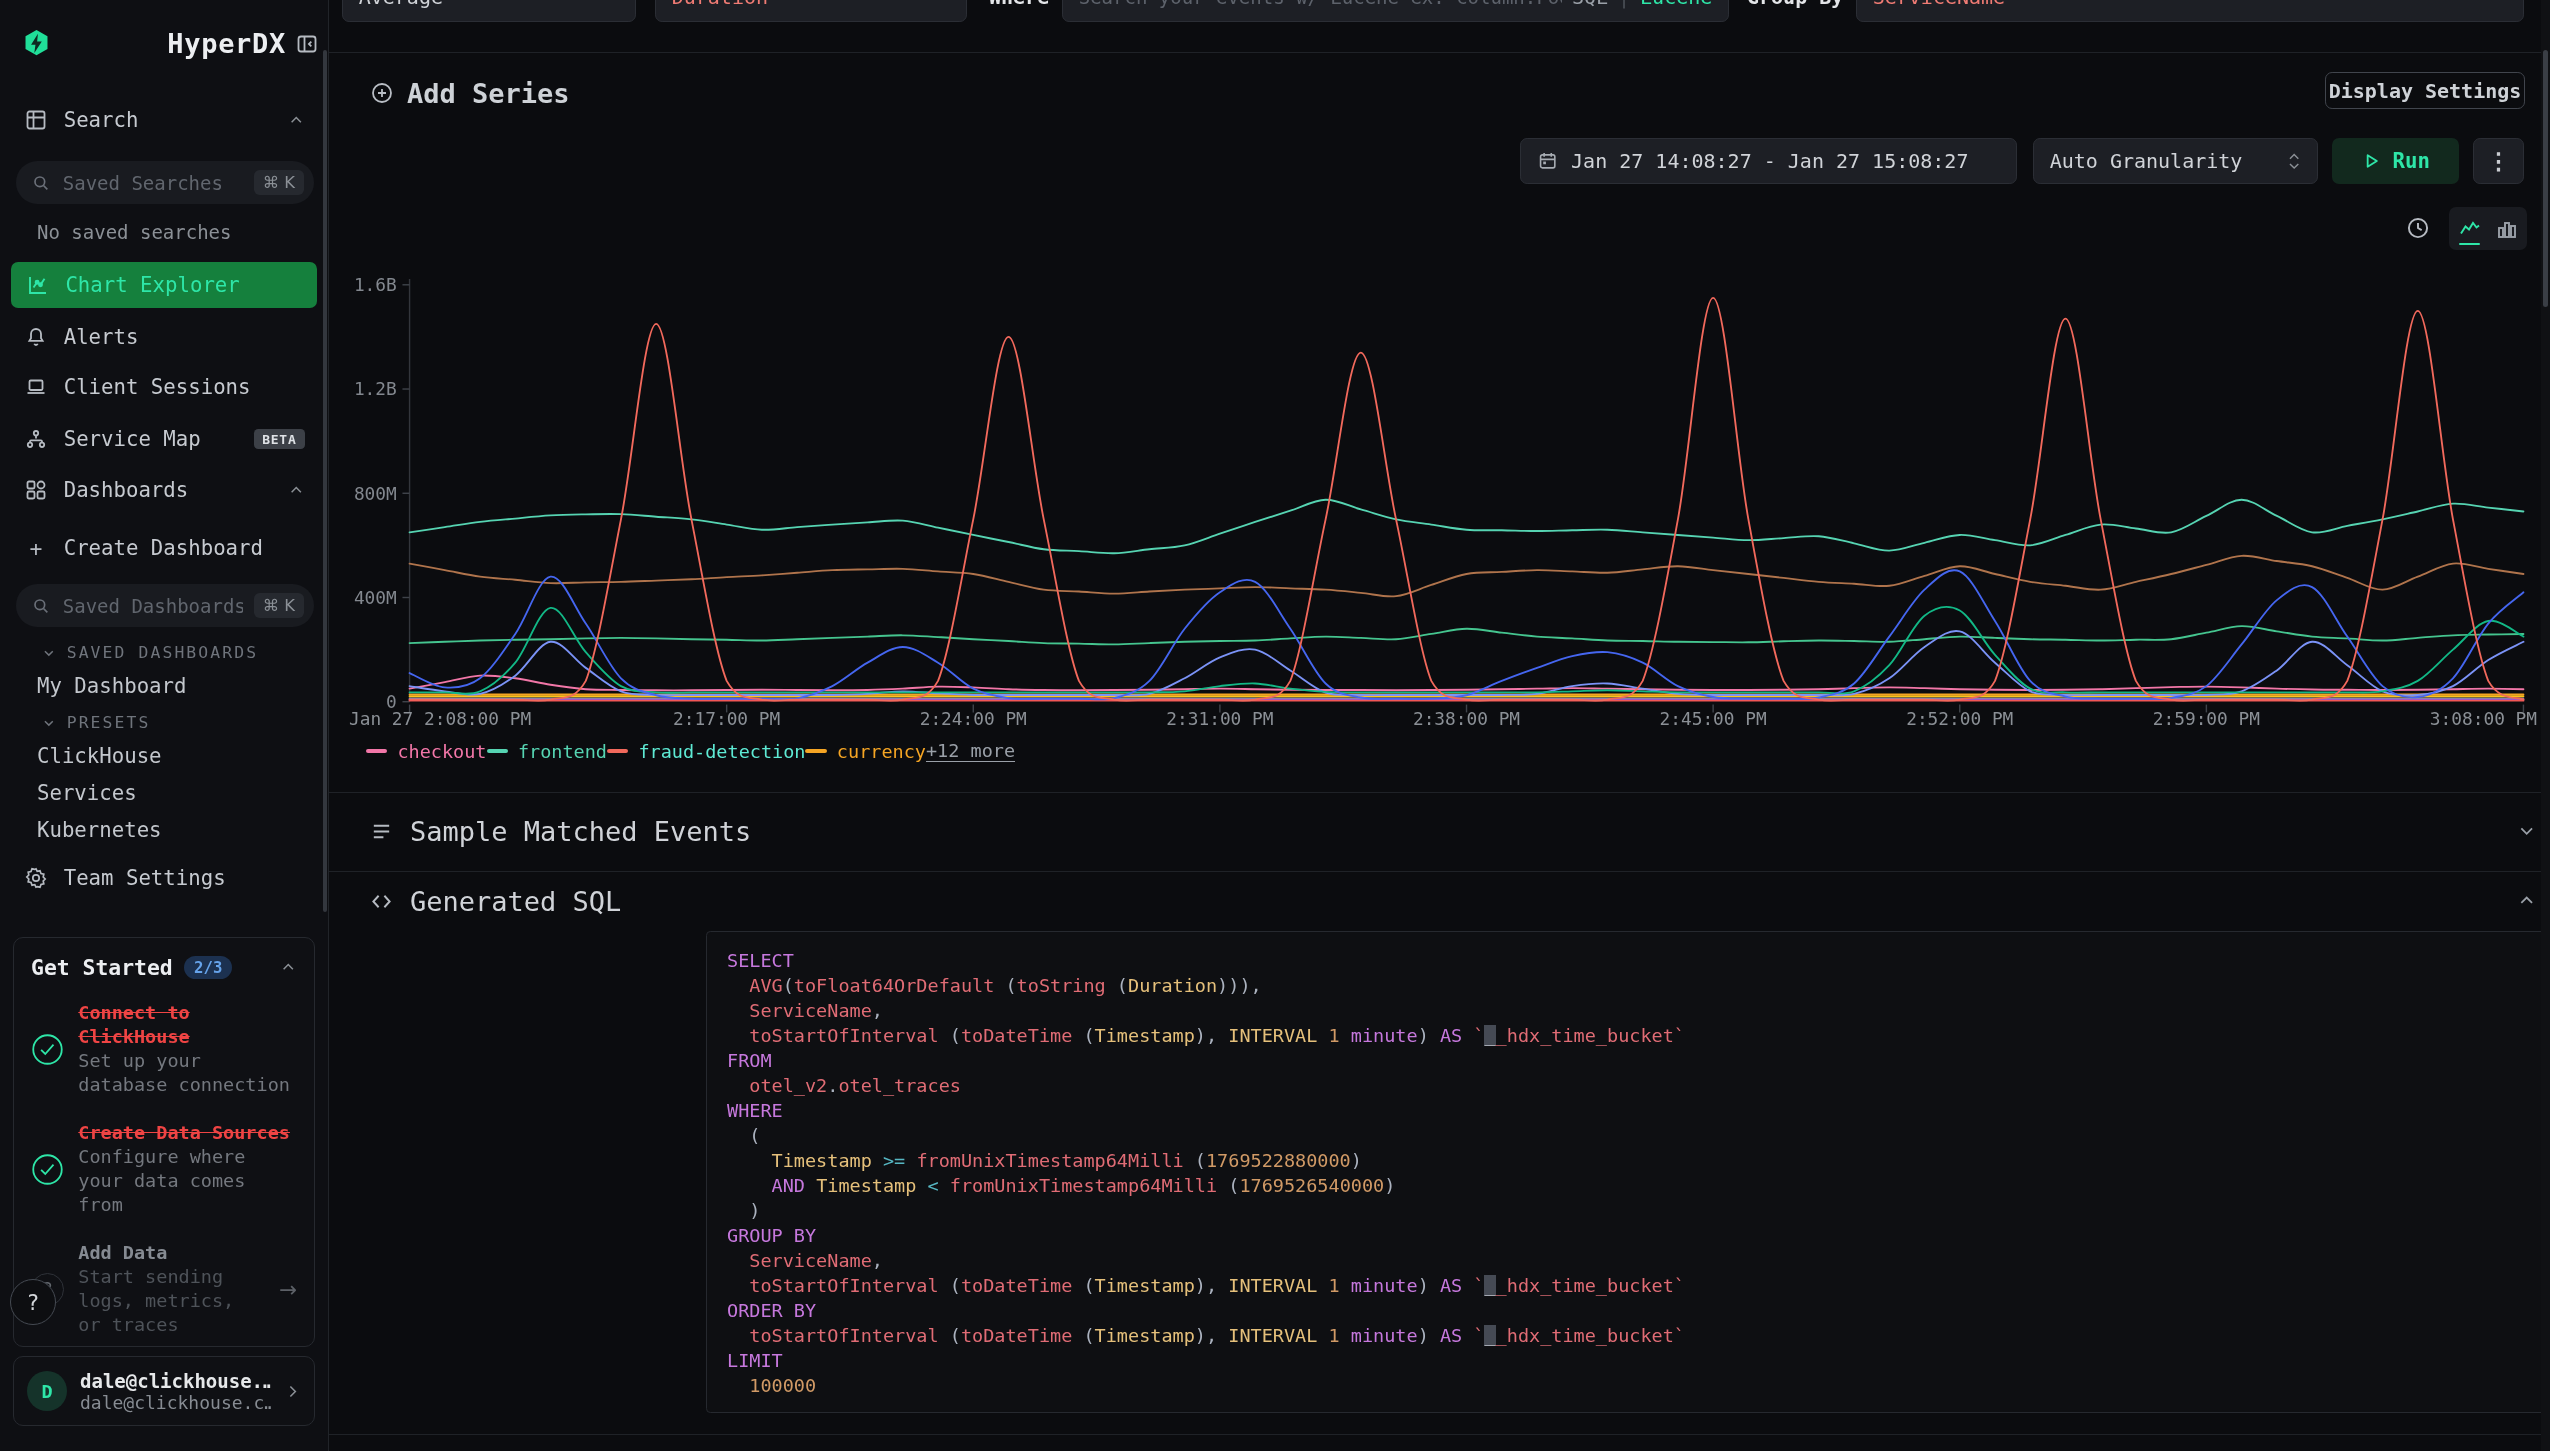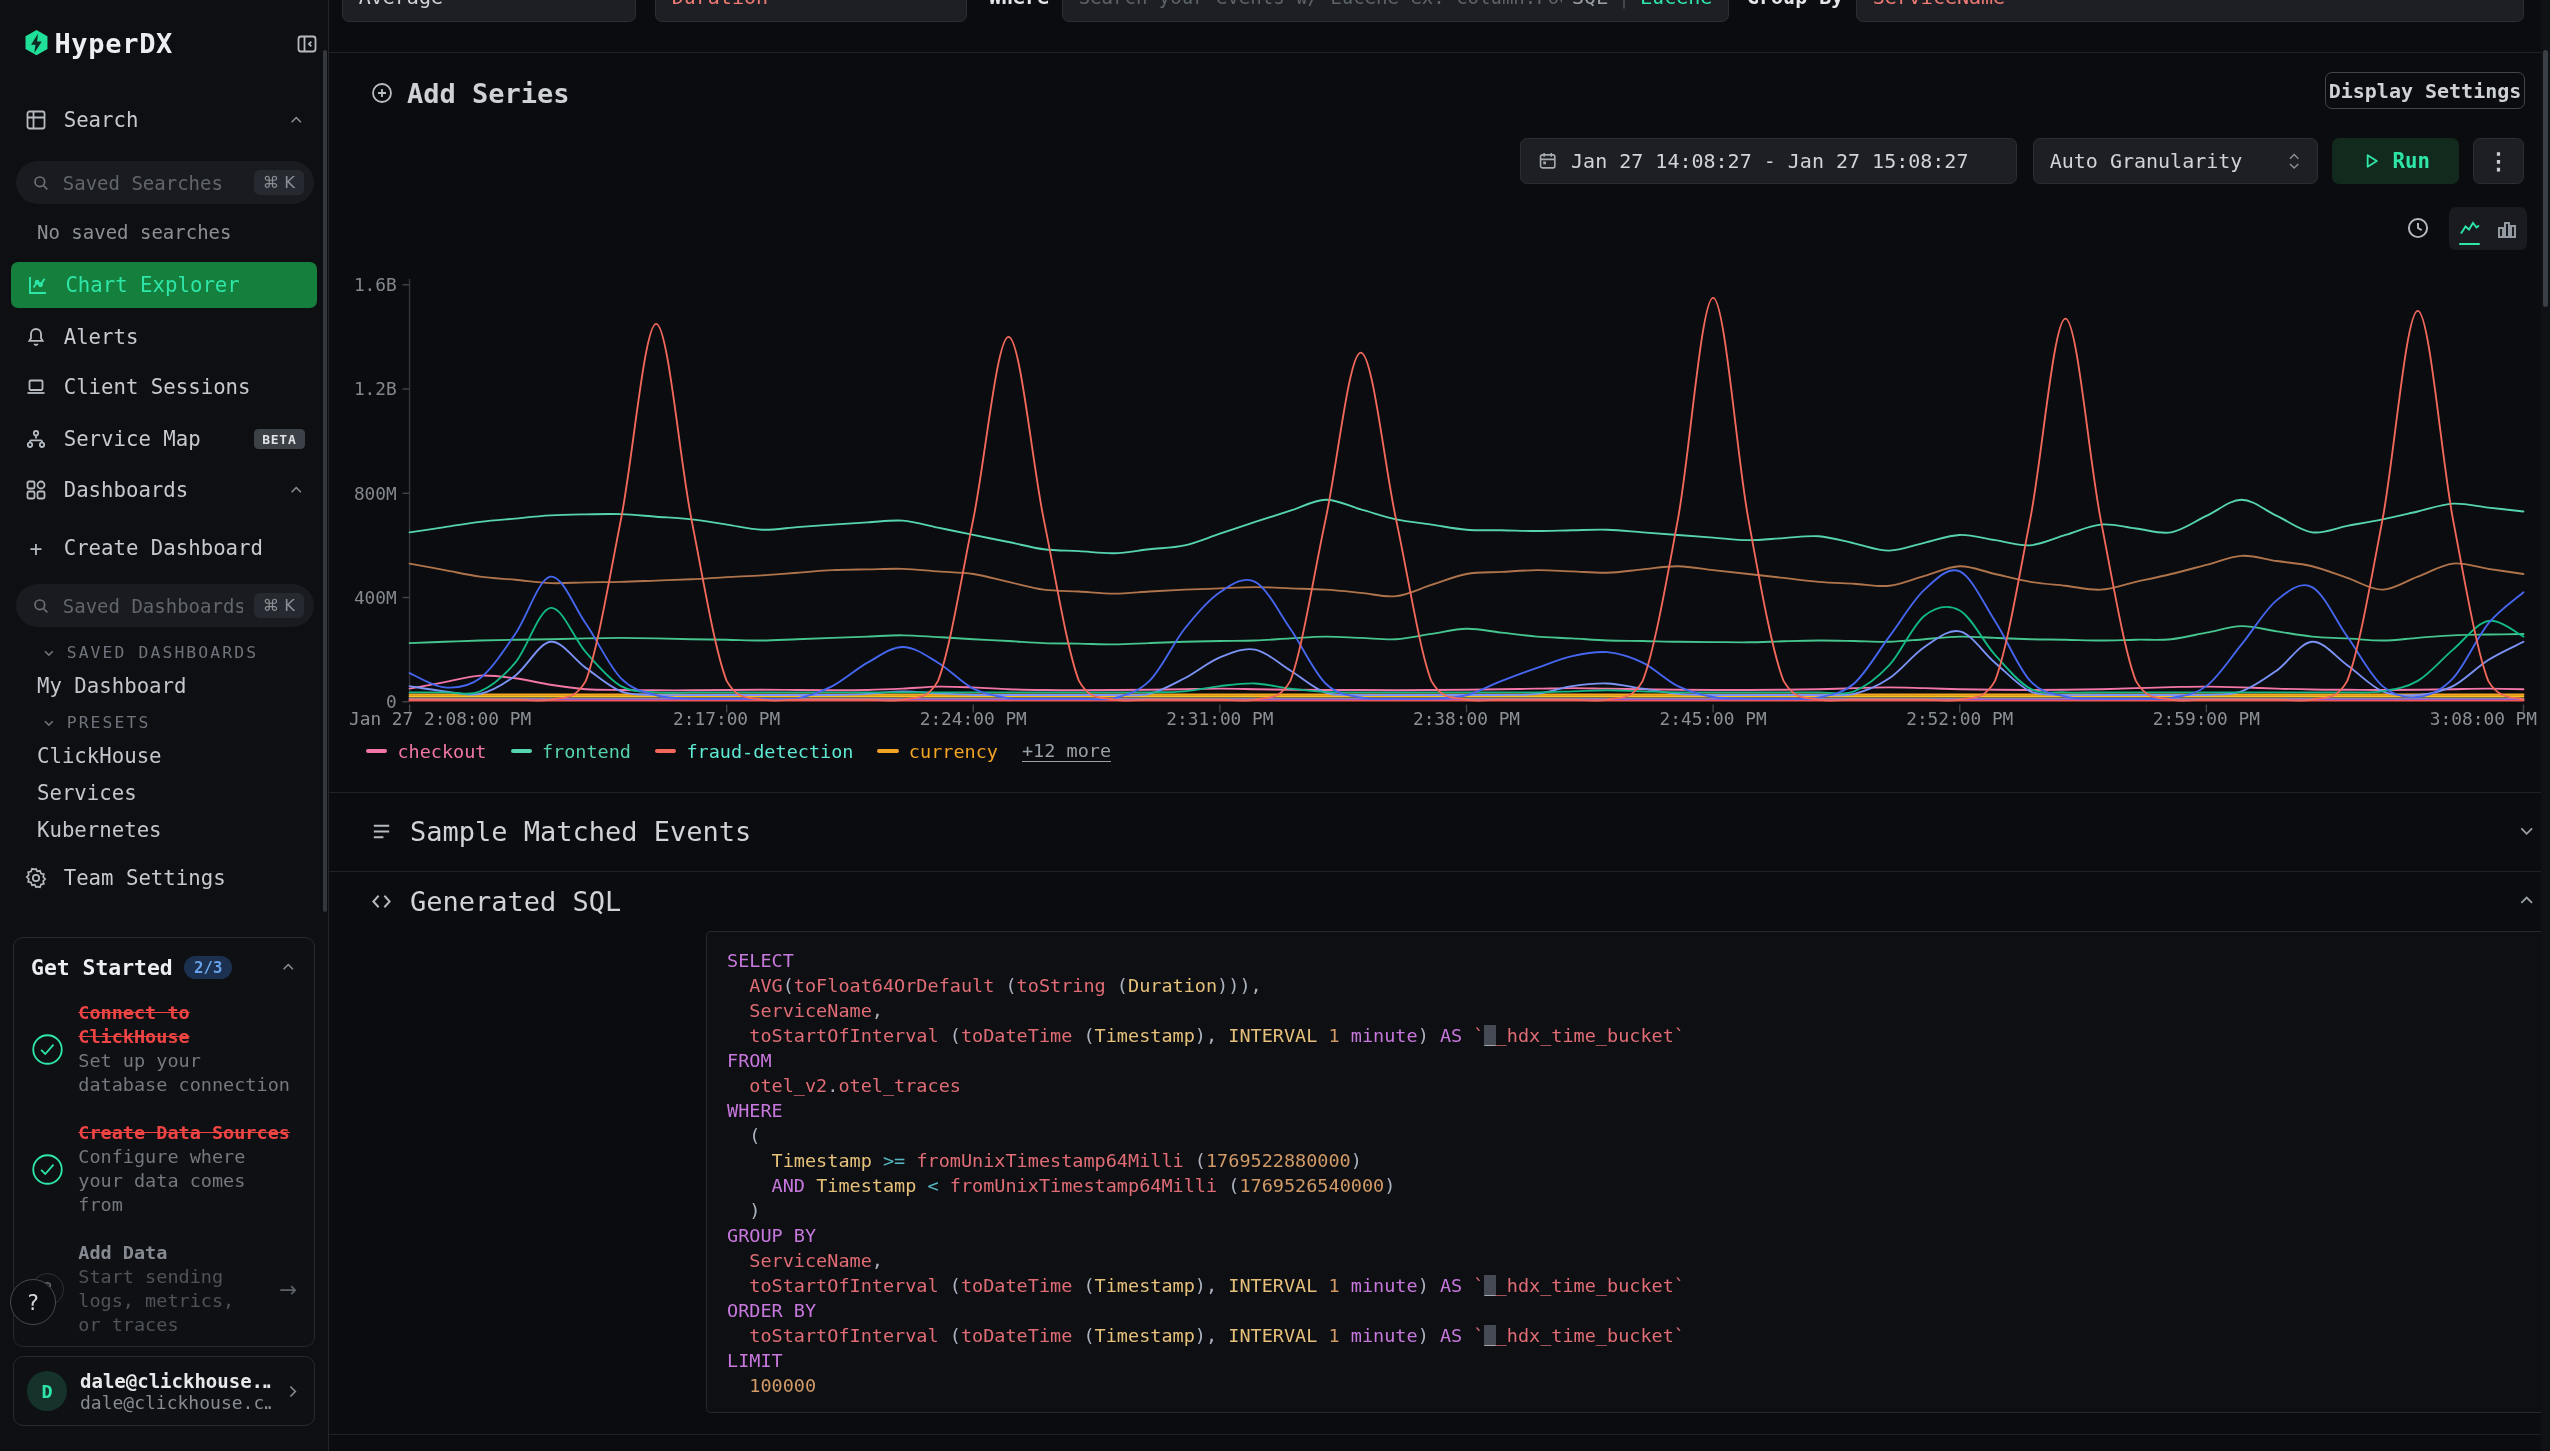--- a/index.html
+++ b/index.html
@@ -3,21 +3,21 @@
 <meta charset="utf-8">
 <style>
   html,body{margin:0;padding:0;background:#0b0c0f;width:2550px;height:1451px;overflow:hidden;
     font-family:"DejaVu Sans Mono",monospace;-webkit-font-smoothing:antialiased;}
   *{box-sizing:border-box;}
   .abs{position:absolute;}
   svg{display:block;}
   
   #sidebar{position:absolute;left:0;top:0;width:329px;height:1451px;background:#0e0f13;border-right:1.4px solid #212429;}
   .side-thumb{position:absolute;right:1.4px;top:50px;width:3.6px;height:862px;background:#33373e;border-radius:2.1px;}
-  .logo-row{position:absolute;left:21.4px;top:20px;right:9px;height:47px;display:flex;align-items:center;gap:2px;}
+  .logo-row{position:absolute;left:21.4px;top:20px;right:9px;height:47px;display:flex;align-items:center;gap:9px;text-align:right;}
   .logo-title{font-size:27px;font-weight:bold;color:#eceef1;letter-spacing:0.7px;flex:1;}
   .nav-item{position:absolute;left:0;width:329px;height:46px;display:flex;align-items:center;gap:15.7px;
     padding:0 24px;font-size:20.7px;color:#c6cad0;cursor:pointer;}
   .nav-item .ic{width:24px;height:24px;color:#b6bbc2;flex:0 0 auto;}
   .nav-item .grow{flex:1;}
   .nav-item.sel{left:11.4px;width:306px;background:#15803d;border-radius:7.1px;color:#2ee6a8;padding:0 14.3px;}
   .nav-item.sel .ic{color:#2ee6a8;}
   .pillbox{position:absolute;left:15.7px;width:298px;height:43px;background:#191b20;border-radius:712px;
     display:flex;align-items:center;gap:11.4px;padding:0 10px 0 15.7px;}
   .pillbox .ph{flex:1;font-size:19px;color:#61666e;white-space:nowrap;overflow:hidden;}
@@ -59,21 +59,21 @@
     align-items:center;padding:0 15.7px;font-size:20px;color:#d0d3d8;}
   .red{color:#ef7b74;}
   .toplabel{position:absolute;height:51px;display:flex;align-items:center;font-size:20px;font-weight:bold;color:#e3e5e8;}
   .divider{position:absolute;left:0;right:0;height:1.4px;background:#1f2227;}
   .ghostbtn{position:absolute;border:1.4px solid #41454d;border-radius:7.1px;display:flex;align-items:center;
     justify-content:center;font-size:20px;font-weight:600;color:#ced2d7;cursor:pointer;}
   .runbtn{position:absolute;background:#12291e;border-radius:7.1px;display:flex;align-items:center;gap:11.4px;
     justify-content:center;font-size:20.7px;font-weight:bold;color:#2ee6a8;cursor:pointer;}
   .iconbtn{color:#c9ccd1;}
   .sec-row{position:absolute;display:flex;align-items:center;gap:17px;font-size:27px;color:#d0d3d8;}
-  .legend{position:absolute;display:flex;align-items:center;gap:24px;font-size:18.5px;z-index:5;}
+  .legend{position:absolute;display:flex;align-items:center;font-size:18.5px;z-index:5;}
   .legend .li{display:flex;align-items:center;gap:10px;cursor:pointer;}
   .legend .dash{width:21.4px;height:3.6px;border-radius:2.1px;}
   .legend .more{color:#9aa0a8;border-bottom:1.4px solid #9aa0a8;cursor:pointer;}
   
   #sql-box{position:absolute;left:377px;top:931px;width:2129px;height:482px;border:1.4px solid #26292f;
     border-radius:4.3px;background:#0e0f12;padding:15.7px 20px;overflow:hidden;}
   #sql-code{font-size:18.5px;line-height:25px;white-space:pre;}
   .tok-kw{color:#c678dd;} .tok-fn{color:#e06c75;} .tok-id{color:#e5c07b;}
   .tok-num{color:#d19a66;} .tok-op{color:#56b6c2;} .tok-pl{color:#abb2bf;}
   .tok-hl{color:#c8ccd4;background:#454a54;}

